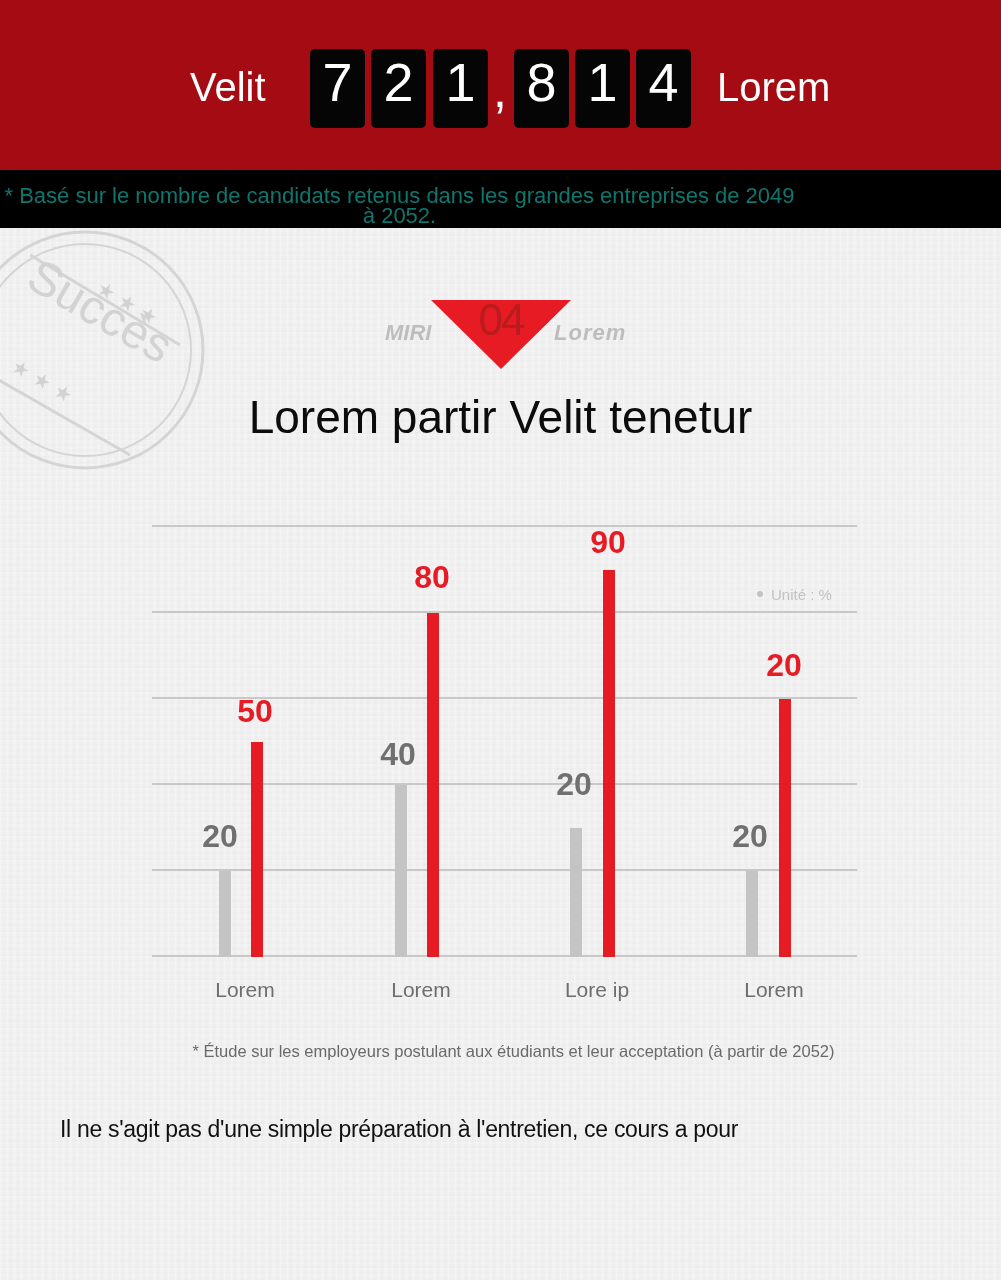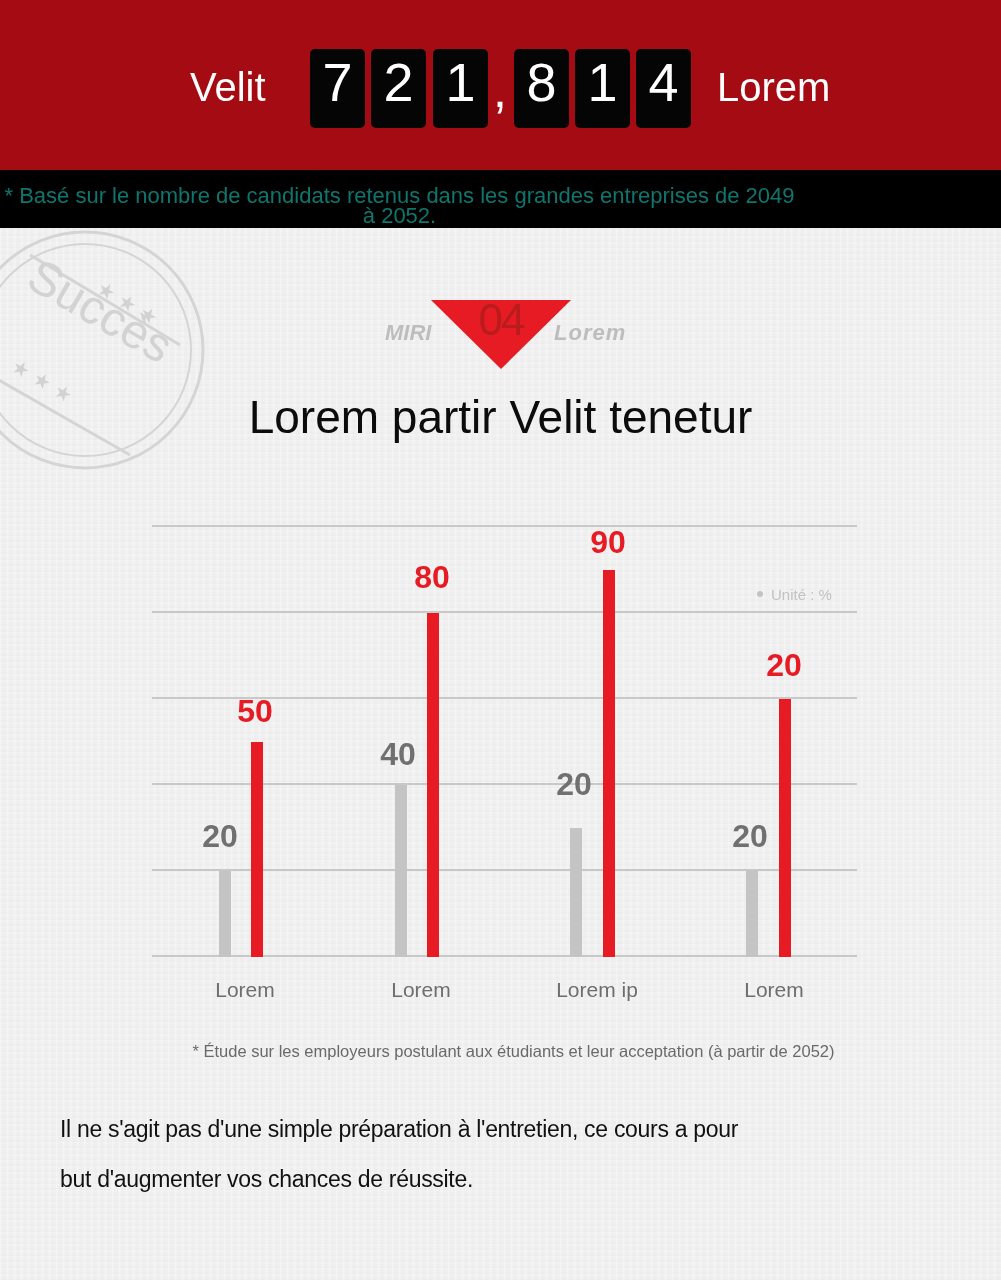--- a/index.html
+++ b/index.html
@@ -167,21 +167,20 @@
   <div class="bar-value grey" style="left:568px; top:297px;">20</div>
   <div class="bar-value red" style="left:602px; top:126px;">20</div>
 </div>
 
 <div class="unit-legend">
   <span class="unit-dot"></span><span>Unité : %</span>
 </div>
 
 <div class="cat-label" style="left:175px;">Lorem</div>
 <div class="cat-label" style="left:351px;">Lorem</div>
-<div class="cat-label" style="left:527px;">Lorem ip</div>
+<div class="cat-label" style="left:527px;">Lore ip</div>
 <div class="cat-label" style="left:704px;">Lorem</div>
 
 <div class="chart-footnote">* Étude sur les employeurs postulant aux étudiants et leur acceptation (à partir de 2052)</div>
 
 <div class="body-text">
   <div>Il ne s'agit pas d'une simple préparation à l'entretien, ce cours a pour</div>
-  <div>but d'augmenter vos chances de réussite.</div>
 </div>
 
 </body></html>

